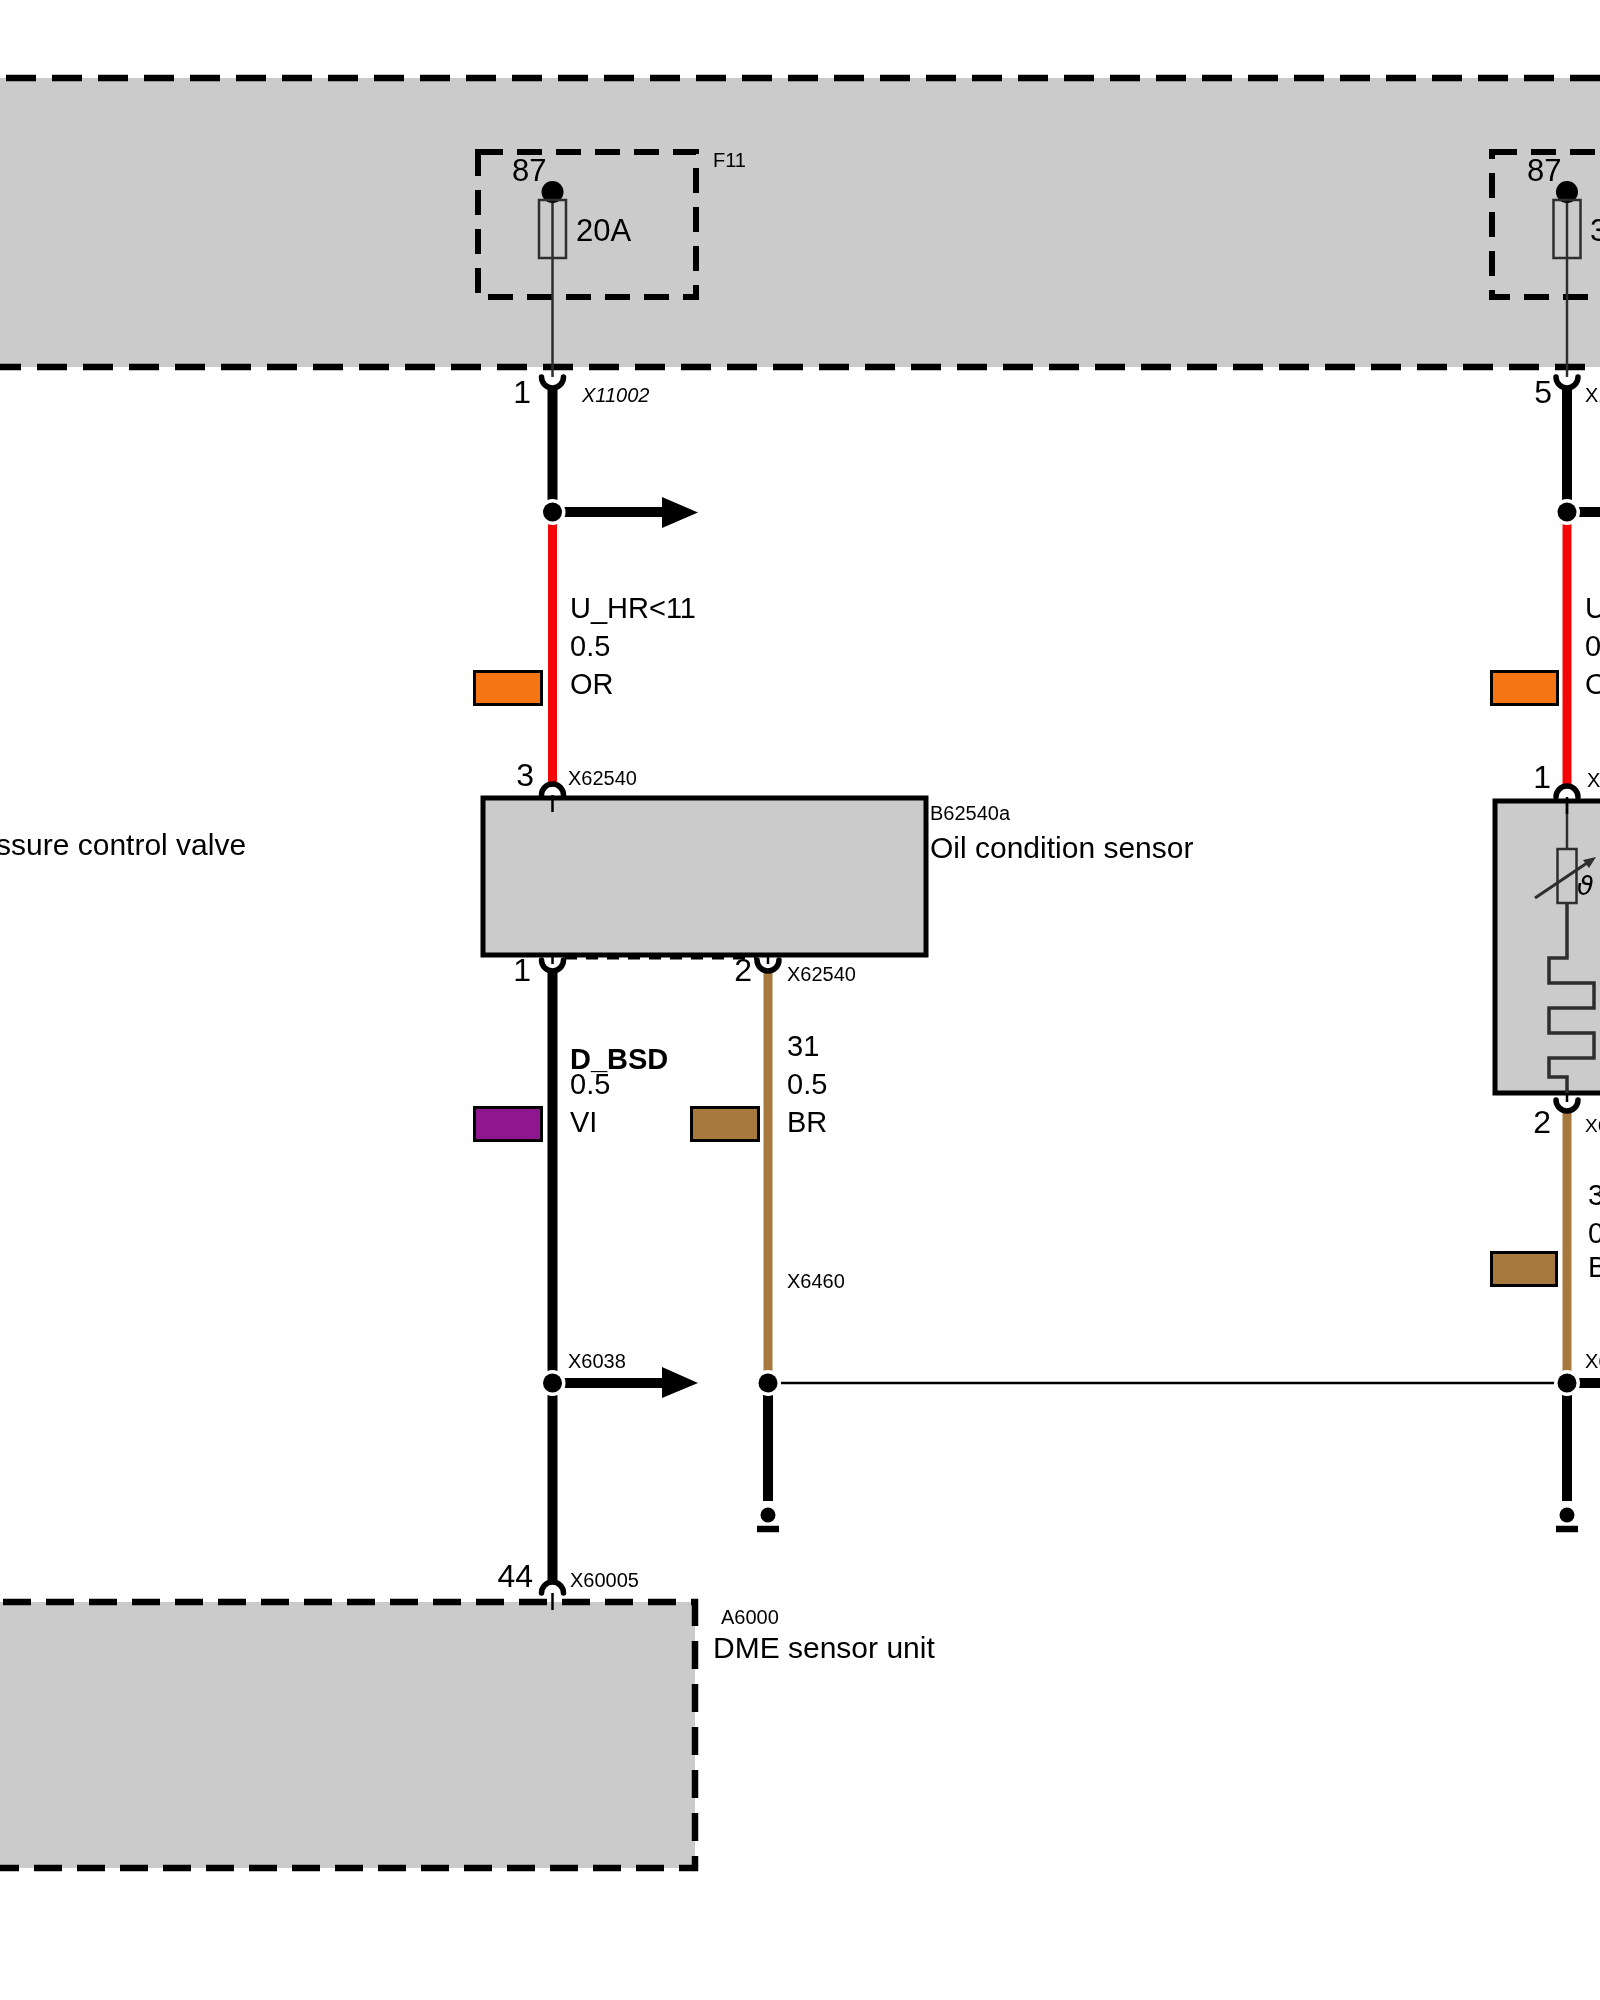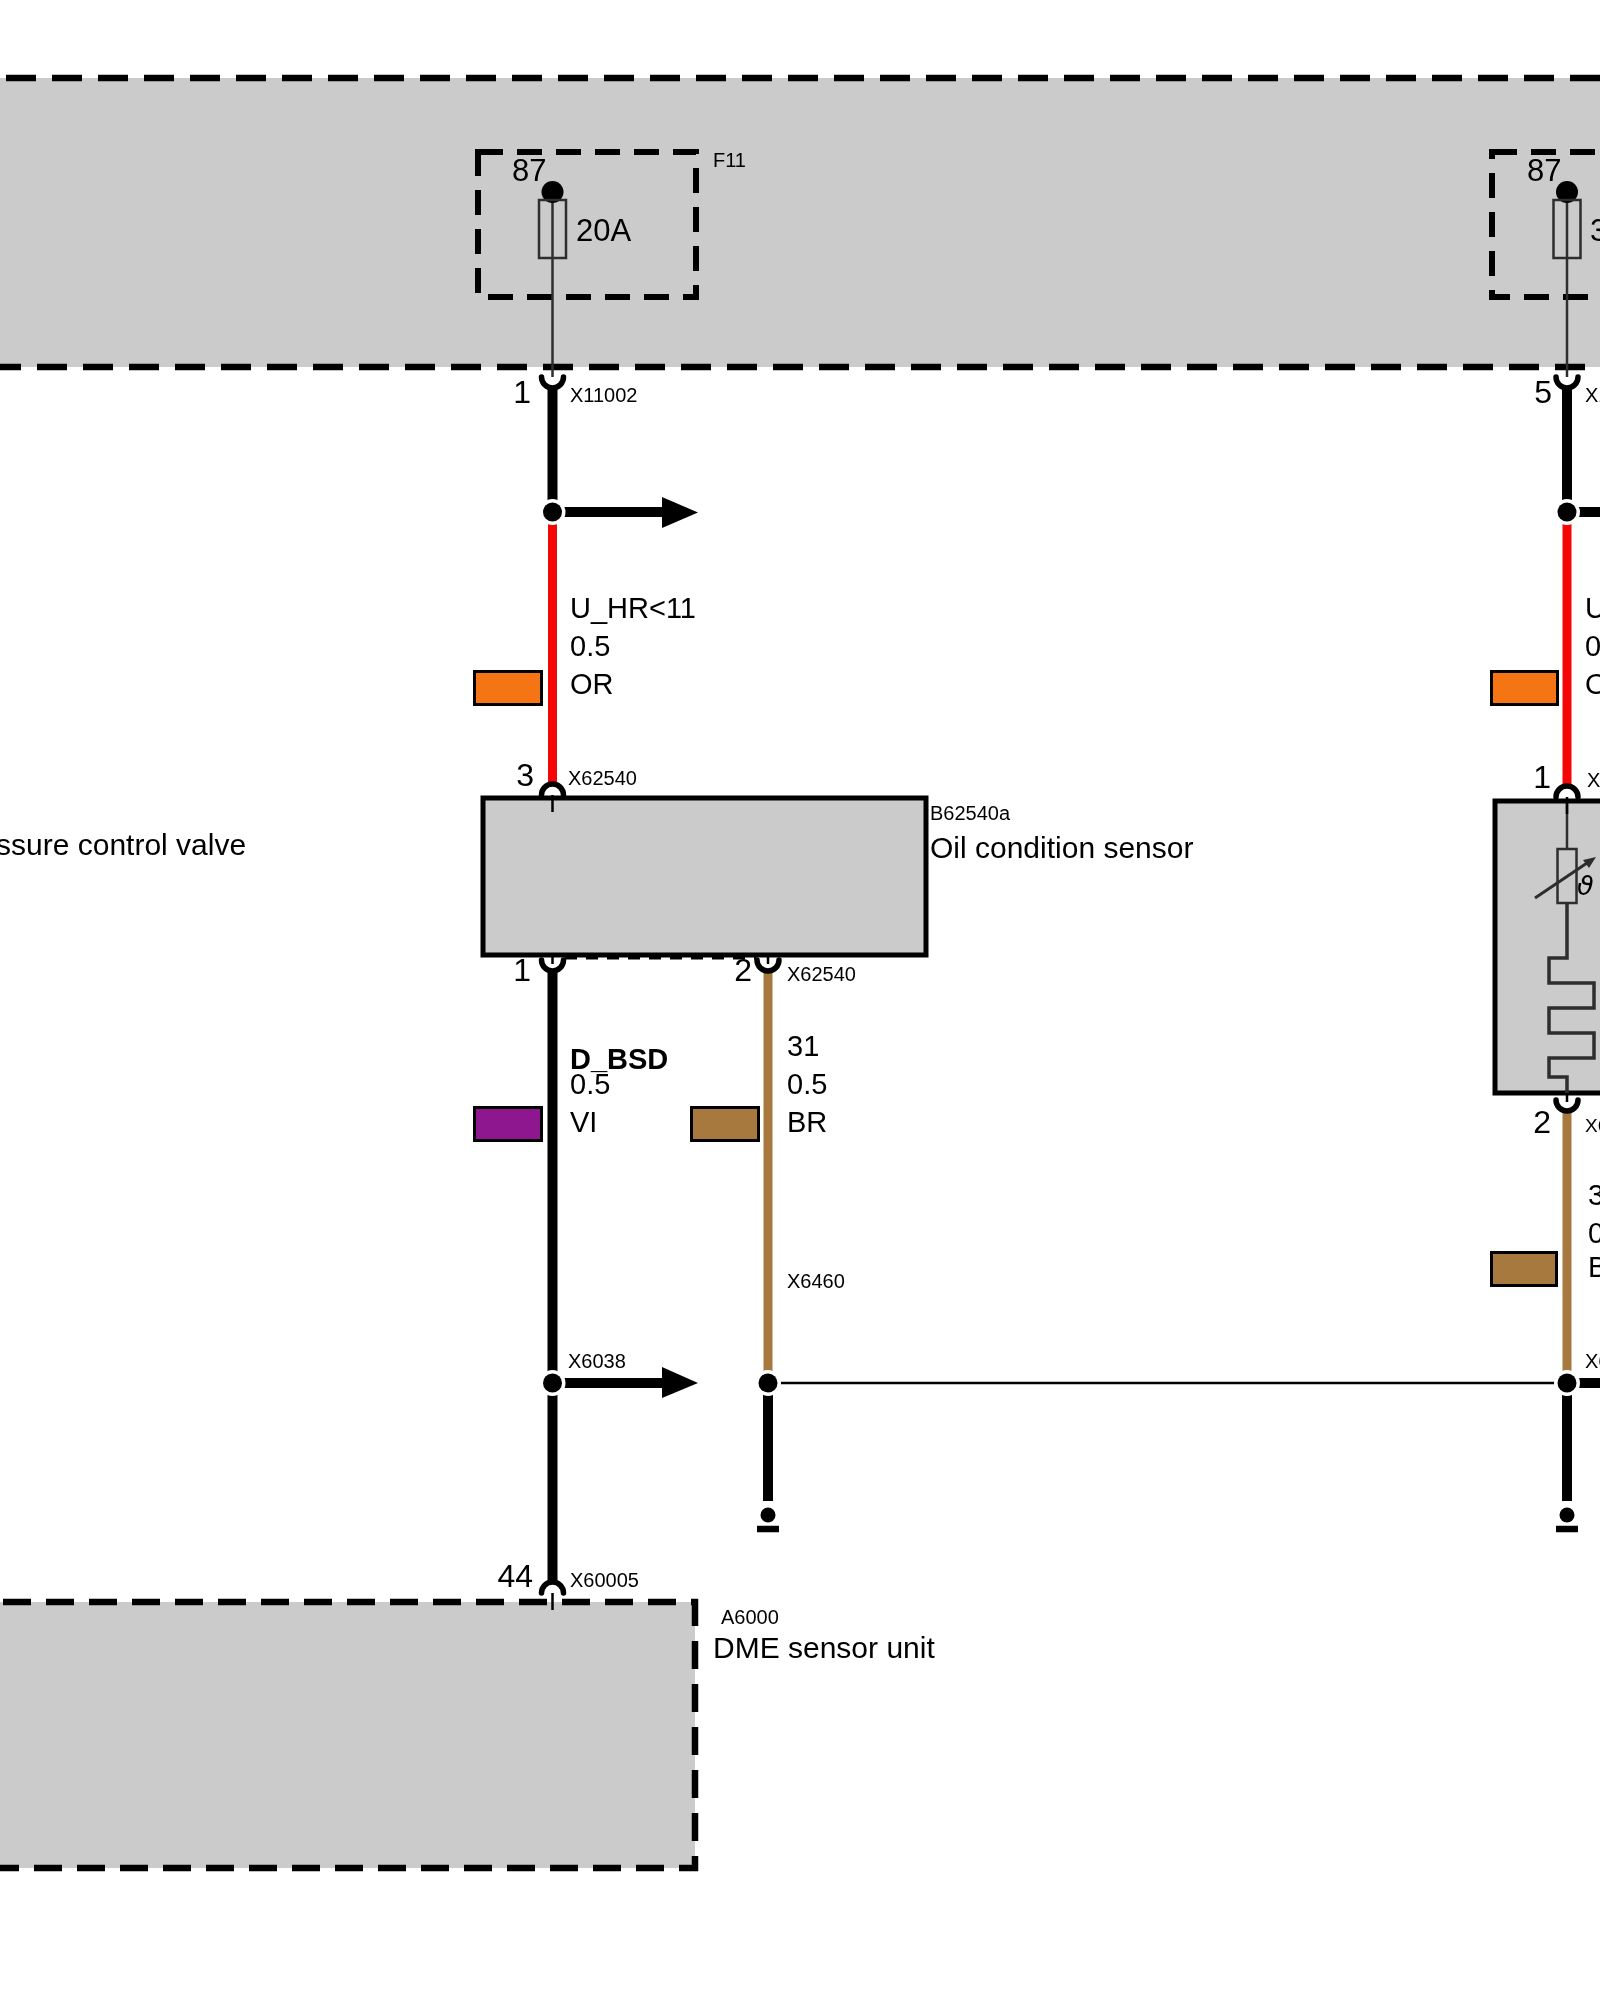--- a/index.html
+++ b/index.html
@@ -136,21 +136,21 @@
     </g>
   </svg>
 
   <div class="lbl code" style="left:713px;top:150px;">F11</div>
   <div class="lbl fuse-num center" style="left:512px;top:155px;width:80px;">87</div>
   <div class="lbl fuse-num" style="left:576px;top:215px;text-align:right;">20A</div>
   <div class="lbl fuse-num center" style="left:1527px;top:155px;width:80px;">87</div>
   <div class="lbl fuse-num" style="left:1590px;top:215px;">3</div>
 
   <div class="lbl num pin" style="left:487px;top:376px;width:44px;">1</div>
-  <div class="lbl code" style="left:570px;top:385px;">X11002</div>
+  <div class="lbl code" style="left:582px;top:385px;font-style:italic;">X11002</div>
   <div class="lbl num pin" style="left:1508px;top:376px;width:44px;">5</div>
   <div class="lbl code" style="left:1585px;top:385px;">X1</div>
 
   <div class="lbl wire" style="left:570px;top:593px;">U_HR&lt;11</div>
   <div class="lbl wire" style="left:570px;top:631px;">0.5</div>
   <div class="lbl wire" style="left:570px;top:669px;">OR</div>
   <div class="swatch sw-or" style="left: 473px; top: 670px; width: 64px; height: 30px; background-color: rgb(245, 116, 19);"></div>
 
   <div class="lbl wire" style="left:1585px;top:593px;">U</div>
   <div class="lbl wire" style="left:1585px;top:631px;">0</div>

